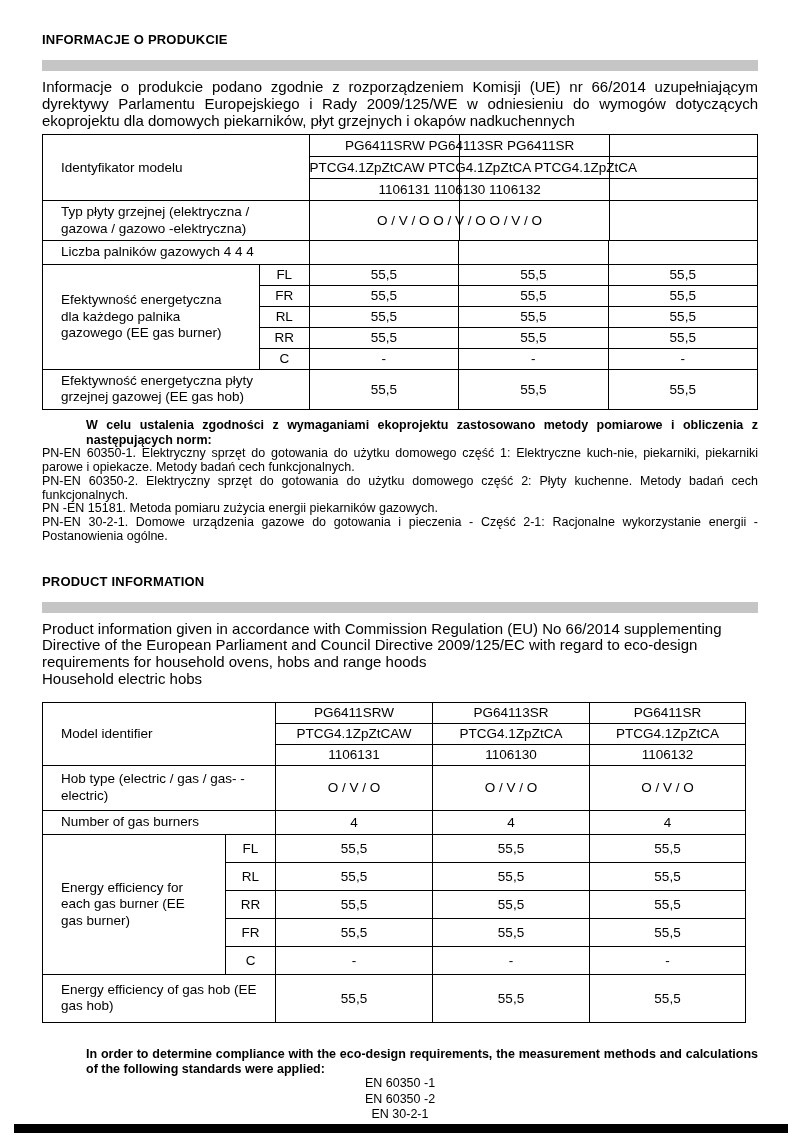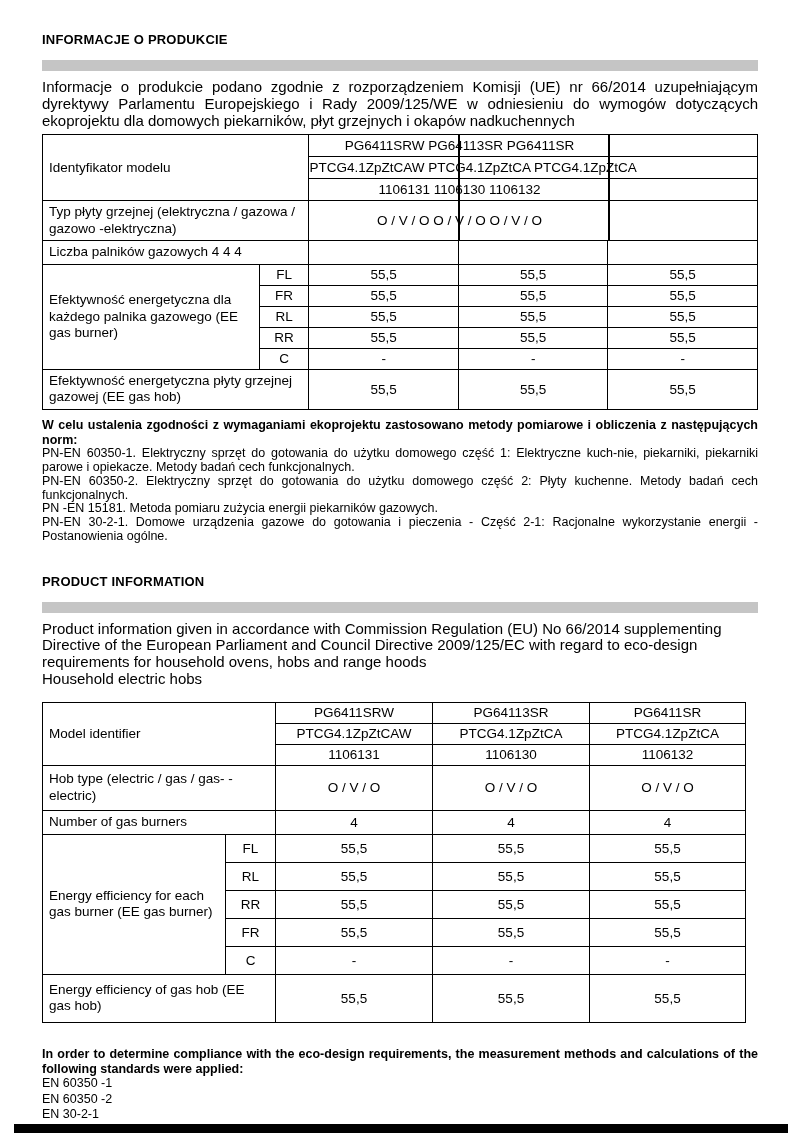--- a/index.html
+++ b/index.html
@@ -13,38 +13,38 @@
 
   .doc-title { font-size:13px; font-weight:bold; letter-spacing:.2px; }
   .graybar { height:11px; background:#c5c5c5; margin-top:13px; }
 
   .para { font-size:15px; line-height:1.12; text-align:justify; margin-top:8px; }
   .para-left { text-align:left; }
   .subtitle { font-size:12.5px; margin-top:26px; }
 
   .tbl { border-collapse:collapse; table-layout:fixed; margin-top:5px; }
   .tbl td { border:1.5px solid #000; font-size:13.5px; vertical-align:middle; padding:0; overflow:visible; }
-  .tbl td.lbl { padding:3px 6px; text-align:left; line-height:1.22; }
+  .tbl td.lbl { padding:3px 18px; text-align:left; line-height:1.22; }
   .tbl td.ctr { text-align:center; }
 
   .span-cell { position:relative; }
   .span-cell .vl { position:absolute; top:0; bottom:0; width:1.5px; background:#000; }
   .vl1 { left:149px; } .vl2 { left:299px; }
   .span-text { width:300px; text-align:center; white-space:nowrap; }
 
   .r22 td { height:22px; } .r40 td { height:40px; } .r19 td { height:19px; }
   .r21 td { height:21px; } .r45 td { height:45px; } .r24 td { height:24px; }
   .r28 td { height:28px; } .r48 td { height:48px; }
 
-  .bold-para { font-size:12.5px; font-weight:bold; line-height:1.18; text-align:justify; margin-top:8px; }
+  .bold-para { font-size:12.5px; font-weight:bold; line-height:1.18; text-align:justify; margin-top:8px;margin-left:44px; }
   .norms div { font-size:12.5px; line-height:1.1; text-align:justify; }
   .mt30 { margin-top:30px; }
   .mt14 { margin-top:14px; }
   .mt24 { margin-top:24px; }
-  .standards div { font-size:12.5px; line-height:1.22; }
+  .standards div { font-size:12.5px; line-height:1.22;text-align:center; }
 
   .footbar { position:absolute; left:14px; right:14px; bottom:3px; height:9px; background:#000; }
 </style>
 </head>
 <body>
 
 <div class="page">
   <div class="content">
 
     <div class="doc-title">INFORMACJE O PRODUKCIE</div>

